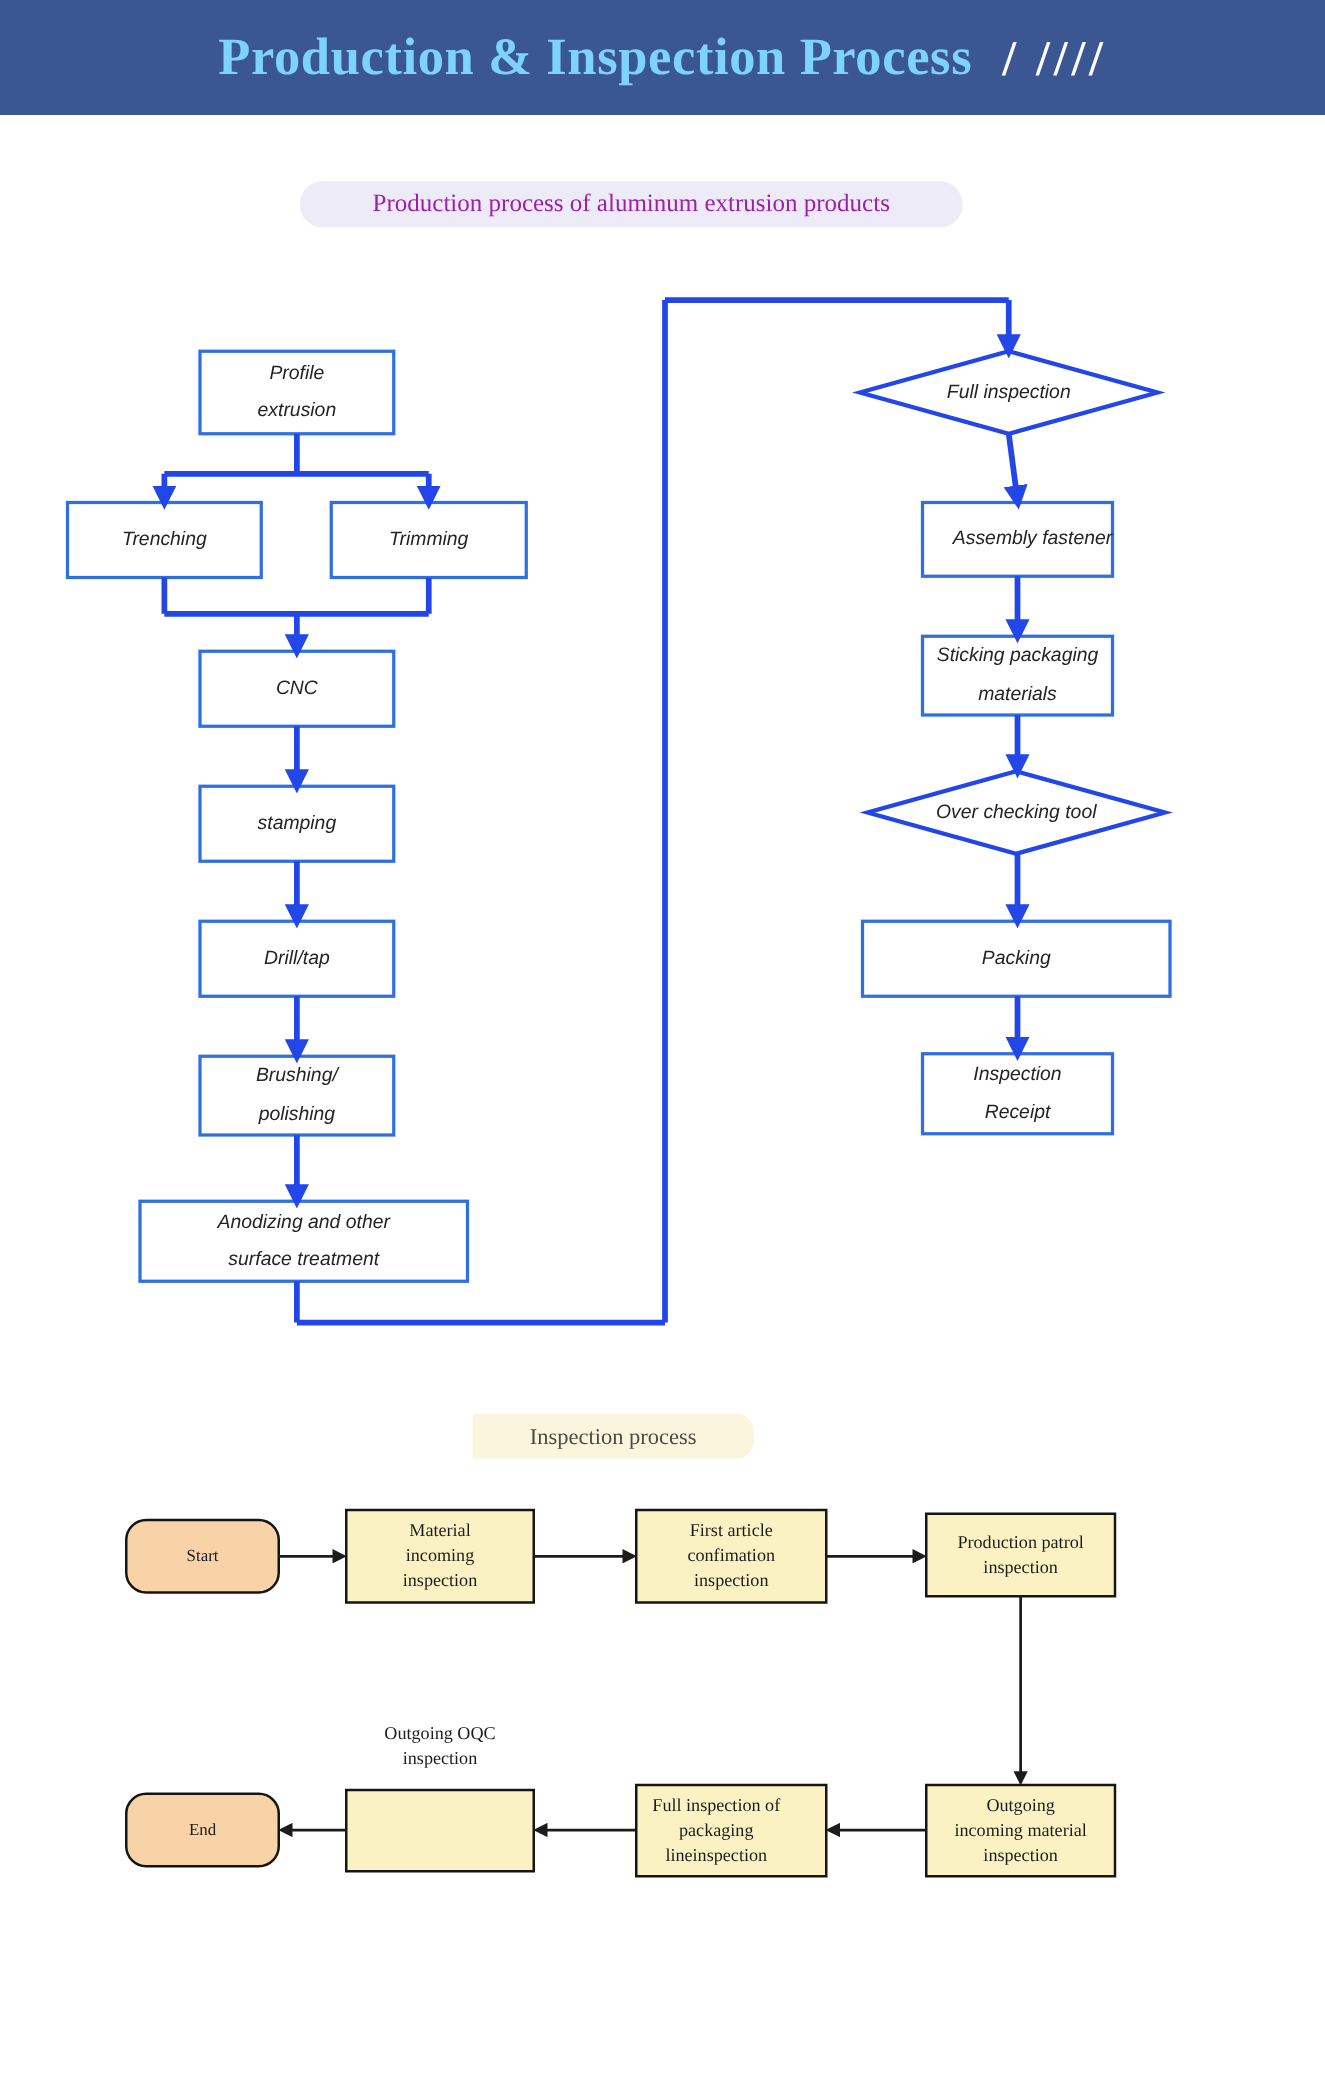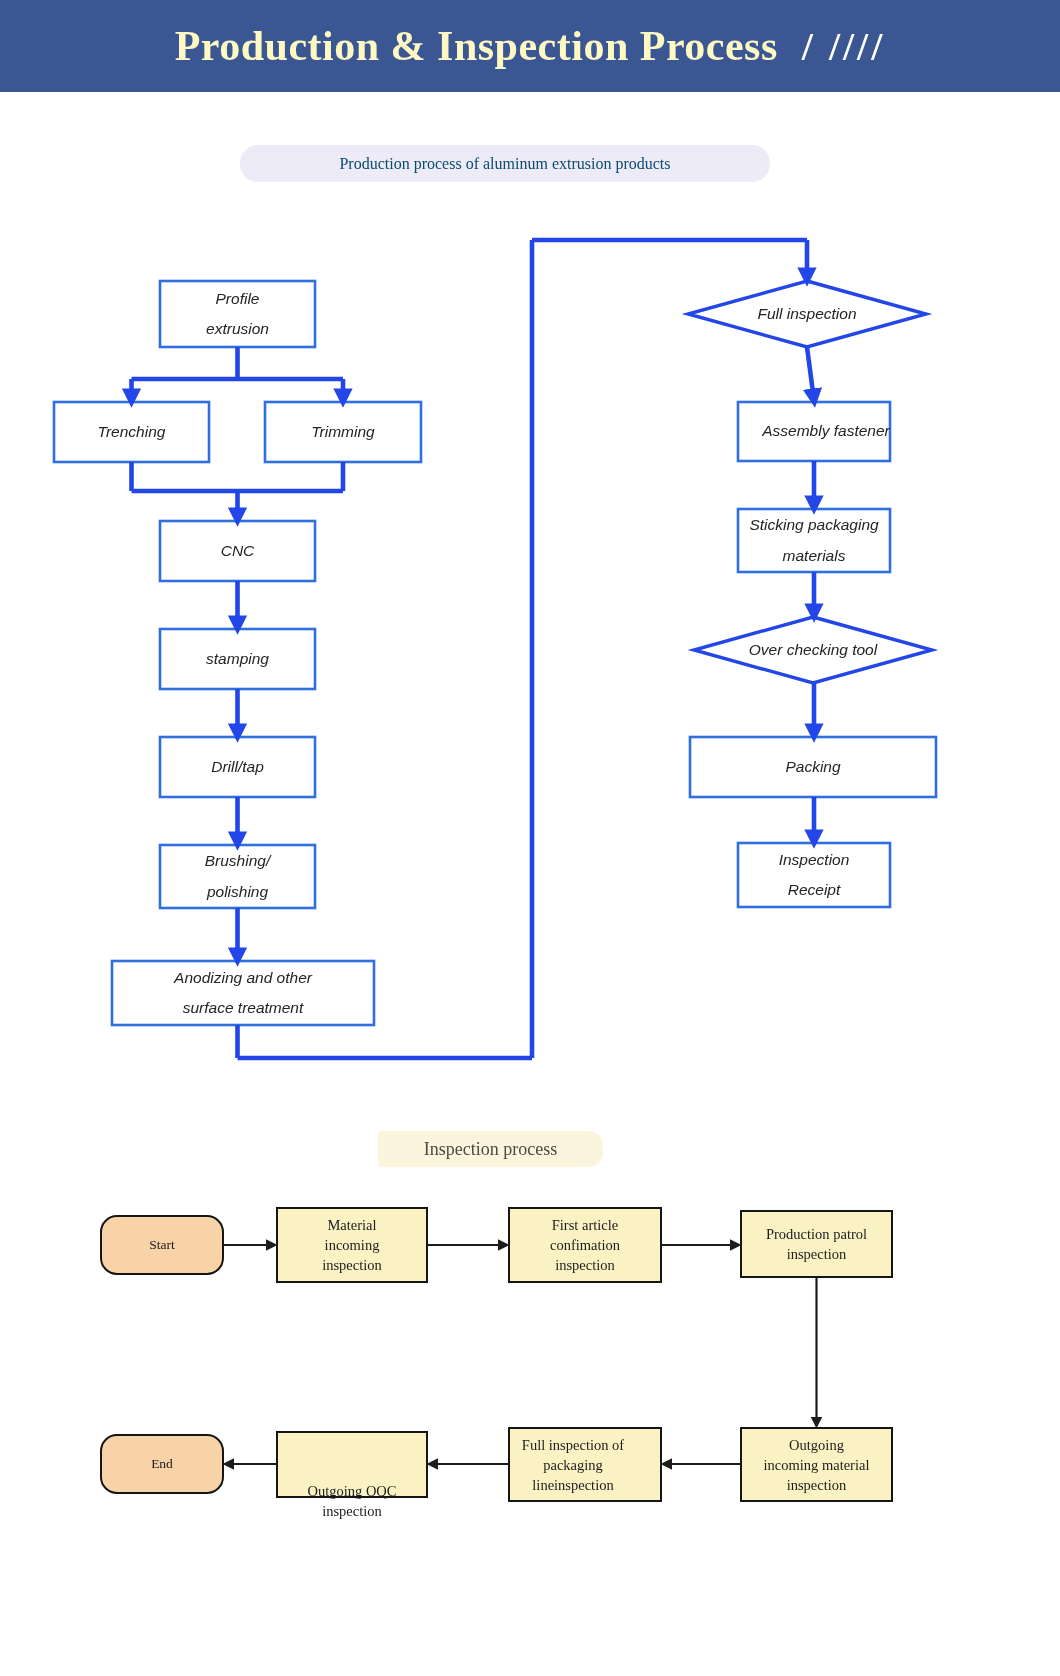--- a/index.html
+++ b/index.html
@@ -10,33 +10,33 @@
   }
 
   
   #header {
     position:absolute; left:0; top:0; width:1060px; height:92px;
     background:#3a5794;
     display:flex; align-items:center; justify-content:center;
   }
   #header-title {
     font-family:"Liberation Serif", serif;
-    font-weight:bold; font-size:42px; color:#fef9c3;
+    font-weight:bold; font-size:42px; color:#7dd3fc;
     letter-spacing:0.5px; white-space:nowrap;
   }
   #header-slashes {
     font-family:"Liberation Serif", serif;
     font-weight:bold; font-size:40px; color:#ffffff;
     margin-left:24px; letter-spacing:3px; white-space:nowrap;
   }
 
   
   .sec-label {
     position:absolute; display:flex; align-items:center; justify-content:center;
-    font-family:"Liberation Serif", serif; font-size:16px; color:#0c4a6e;
+    font-family:"Liberation Serif", serif; font-size:20px; color:#a21caf;
     white-space:nowrap;
   }
   #label-production {
     left:240px; top:145px; width:530px; height:37px;
     background:#ecebf7; border-radius:18px;
   }
   #label-inspection {
     left:378px; top:1131px; width:225px; height:36px;
     background:#fbf5dd; color:#4b4b44; font-size:18px;
     border-radius:3px 14px 14px 3px;
@@ -226,20 +226,20 @@
     <div class="bnode-label" style="left: 741px; top: 1428px; width: 151px; height: 73px;">
       <span>Outgoing</span>
       <span>incoming material</span>
       <span>inspection</span>
     </div>
     <div class="bnode-label" style="left: 509px; top: 1428px; width: 128px; height: 73px;">
       <span>Full inspection of</span>
       <span>packaging</span>
       <span>lineinspection</span>
     </div>
-    <div class="bnode-label" style="left: 277px; top: 1468px; width: 150px; height: 65px;">
+    <div class="bnode-label" style="left: 277px; top: 1364px; width: 150px; height: 65px;">
       <span>Outgoing OQC</span>
       <span>inspection</span>
     </div>
     <div class="bnode-label cap" style="left: 101px; top: 1435px; width: 122px; height: 58px;">
       <span>End</span>
     </div>
   </div>
 
 </body></html>

